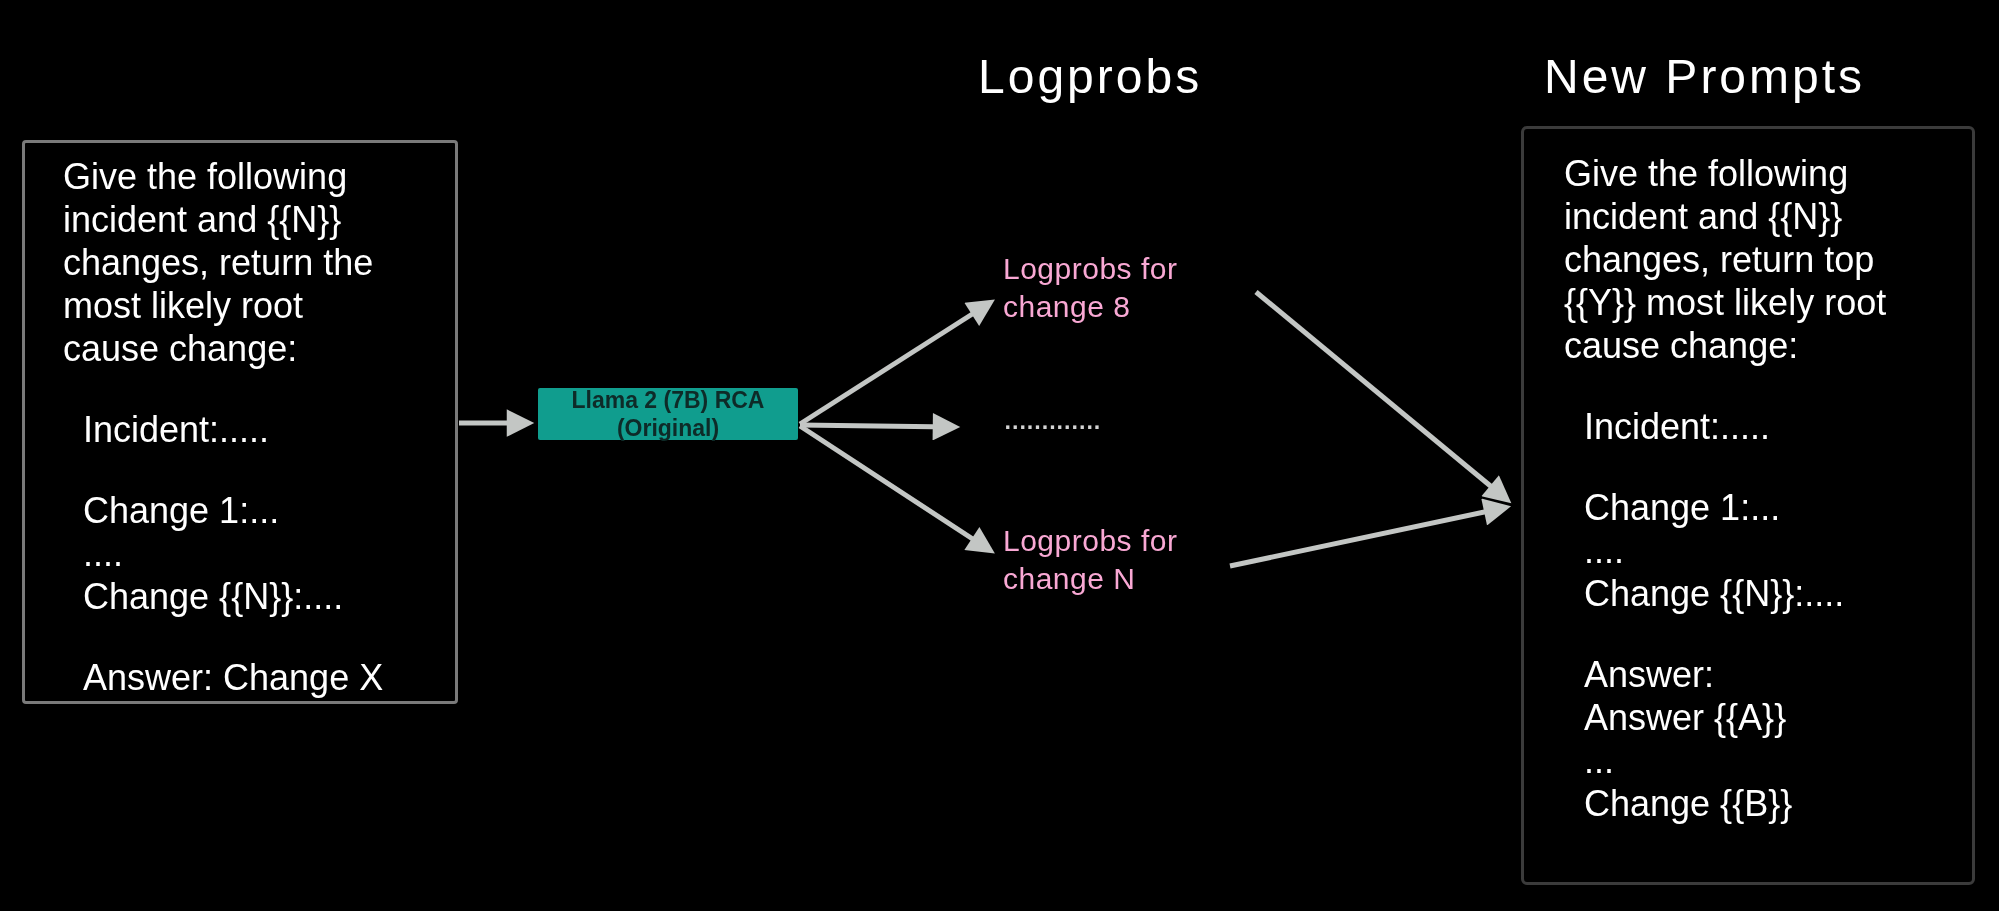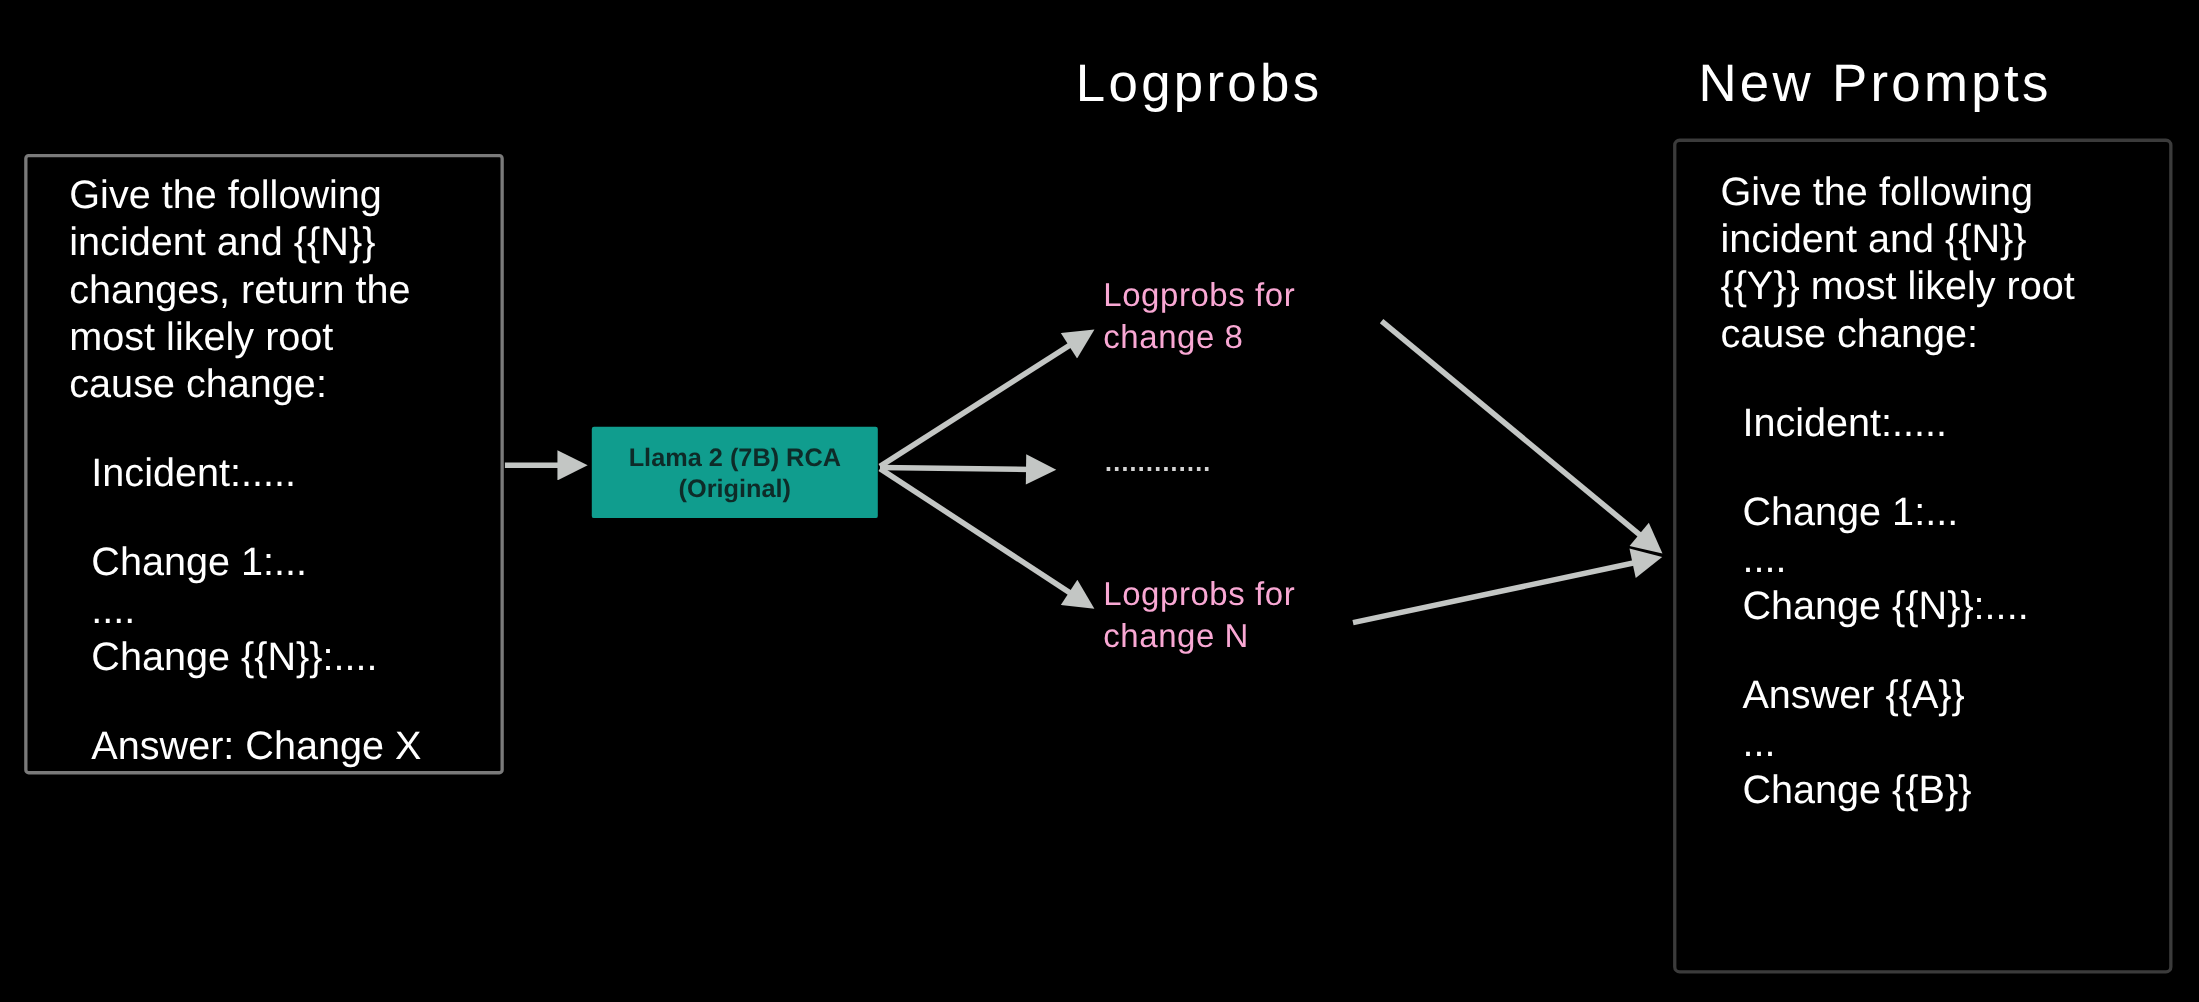--- a/index.html
+++ b/index.html
@@ -34,21 +34,21 @@
   .new-prompts-box {
     left:1521px; top:126px; width:454px; height:759px;
     border:3px solid var(--new-prompts-box-border,#3b3b3b);
     border-radius:6px;
     padding:23px 8px 0 40px;
   }
   .para + .para { margin-top:38px;margin-left:20px; }
   .ln { height:43px; }
 
   .model-box {
-    position:absolute; left:538px; top:388px; width:260px; height:83px;
+    position:absolute; left:538px; top:388px; width:260px; height:52px;
     background:var(--model-fill,#109d8e);
     color:var(--model-text,#0e2b28);
     display:flex; flex-direction:column; align-items:center; justify-content:center;
     font-size:23px; line-height:28px; font-weight:700; text-align:center;
     border-radius:2px;
   }
 
   .lp-label {
     position:absolute; color:#f9a8d4;
     font-size:30px; line-height:38px; letter-spacing:0.5px;
@@ -109,32 +109,34 @@
 
   <div class="lp-label lp-n">
     <div>Logprobs for</div>
     <div>change N</div>
   </div>
 
   <div class="textbox new-prompts-box">
     <div class="para">
       <div class="ln">Give the following</div>
       <div class="ln">incident and {{N}}</div>
+      <div class="ln">changes, return top</div>
       <div class="ln">{{Y}} most likely root</div>
       <div class="ln">cause change:</div>
     </div>
     <div class="para">
       <div class="ln">Incident:.....</div>
     </div>
     <div class="para">
       <div class="ln">Change 1:...</div>
       <div class="ln">....</div>
       <div class="ln">Change {{N}}:....</div>
     </div>
     <div class="para">
+      <div class="ln">Answer:</div>
       <div class="ln">Answer {{A}}</div>
       <div class="ln">...</div>
       <div class="ln">Change {{B}}</div>
     </div>
   </div>
 
   <svg class="arrows" viewBox="0 0 1999 911" xmlns="http://www.w3.org/2000/svg">
     <defs>
       <marker id="ah" viewBox="0 0 10 10" refX="7" refY="5" markerWidth="6.5" markerHeight="5.5" orient="auto-start-reverse">
         <path class="arrowhead" d="M 0 0 L 10 5 L 0 10 z"></path>

